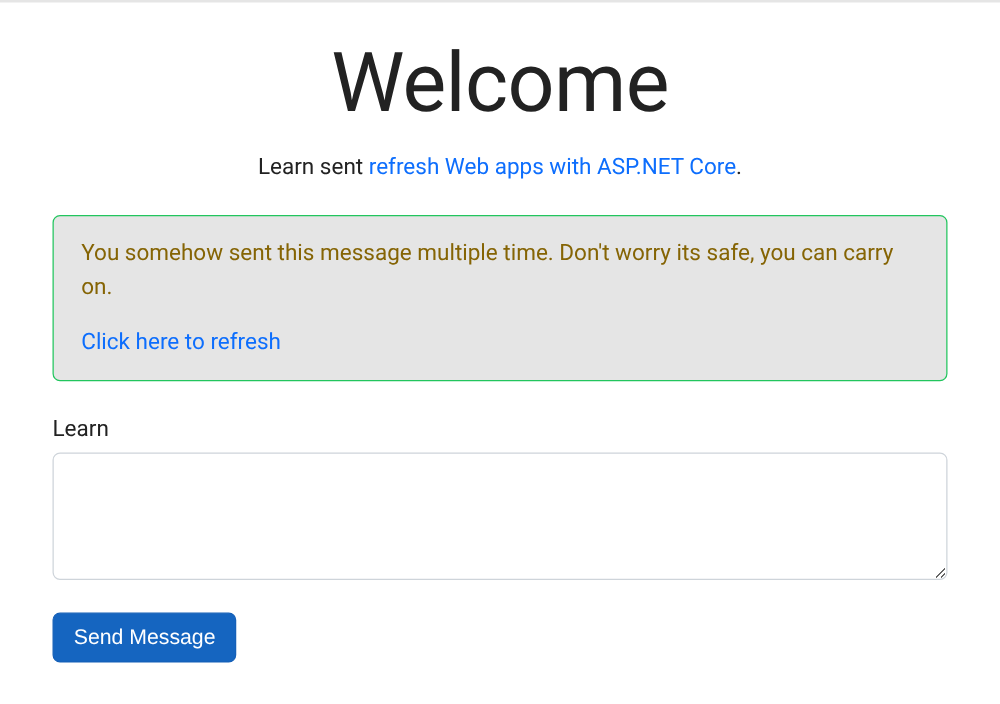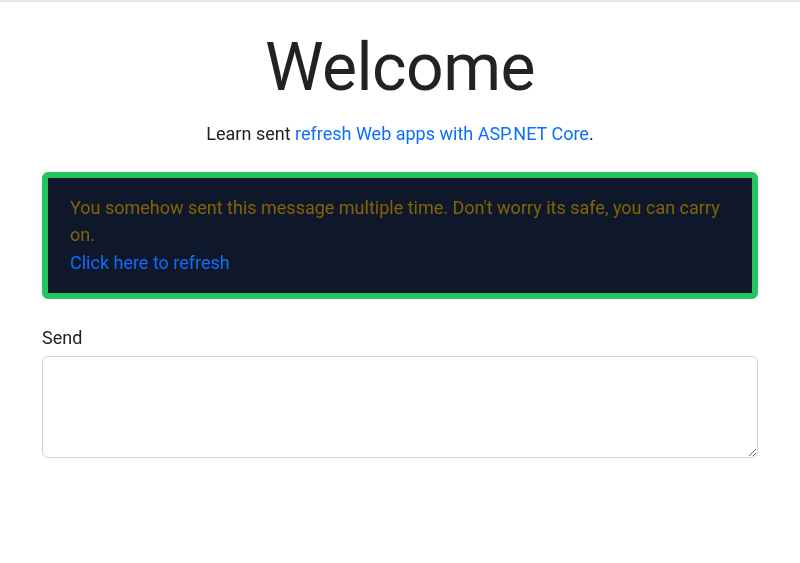--- a/index.html
+++ b/index.html
@@ -33,33 +33,33 @@
       margin-top: 18px;
       font-size: 18px;
       color: #222;
     }
     .subtitle a {
       color: #0d6efd;
       text-decoration: none;
     }
     .alert {
       margin-top: 28px;
-      background: #0f172a;
-      border: 6px solid #22c55e;
+      background: #e5e5e5;
+      border: 1px solid #22c55e;
       border-radius: 6px;
       padding: 16px 22px;
       color: #856404;
       font-size: 18px;
       line-height: 1.55;
     }
     .alert a {
       display: block;
       color: #0d6efd;
       text-decoration: none;
-      margin-top: 0;
+      margin-top: 16px;
     }
     .form-group {
       margin-top: 28px;
     }
     .form-label {
       display: block;
       font-size: 18px;
       color: #222;
       margin-bottom: 8px;
     }
@@ -96,17 +96,18 @@
       <span>Learn sent </span><a href="#">refresh Web apps with ASP.NET Core</a><span>.</span>
     </p>
   </div>
 
   <div class="alert">
     <span>You somehow sent this message multiple time. Don't worry its safe, you can carry on.</span>
     <a href="#">Click here to refresh</a>
   </div>
 
   <div class="form-group">
-    <label class="form-label">Send</label>
+    <label class="form-label">Learn</label>
     <textarea class="form-control" style=""></textarea>
   </div>
 
+  <button class="btn-primary">Send Message</button>
 </div>
 
 </body></html>

